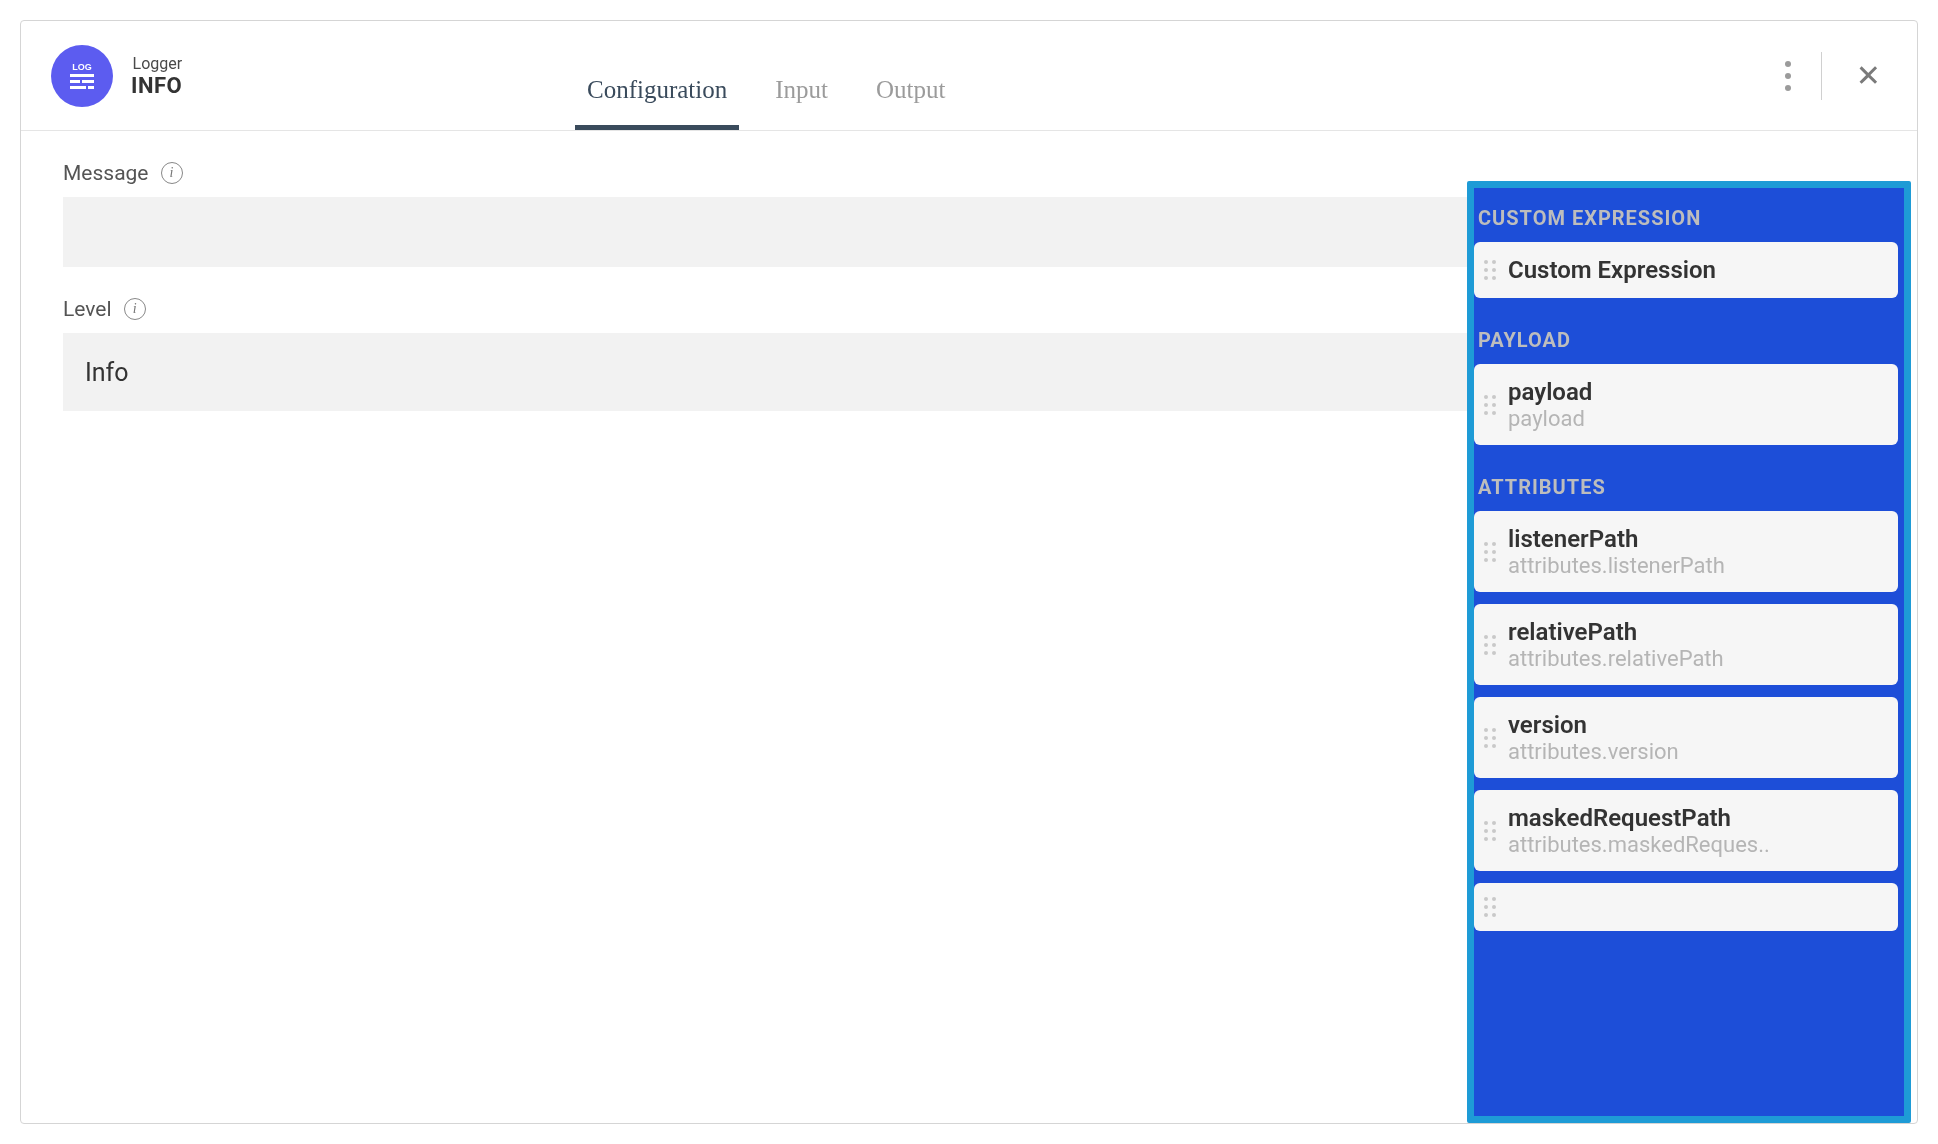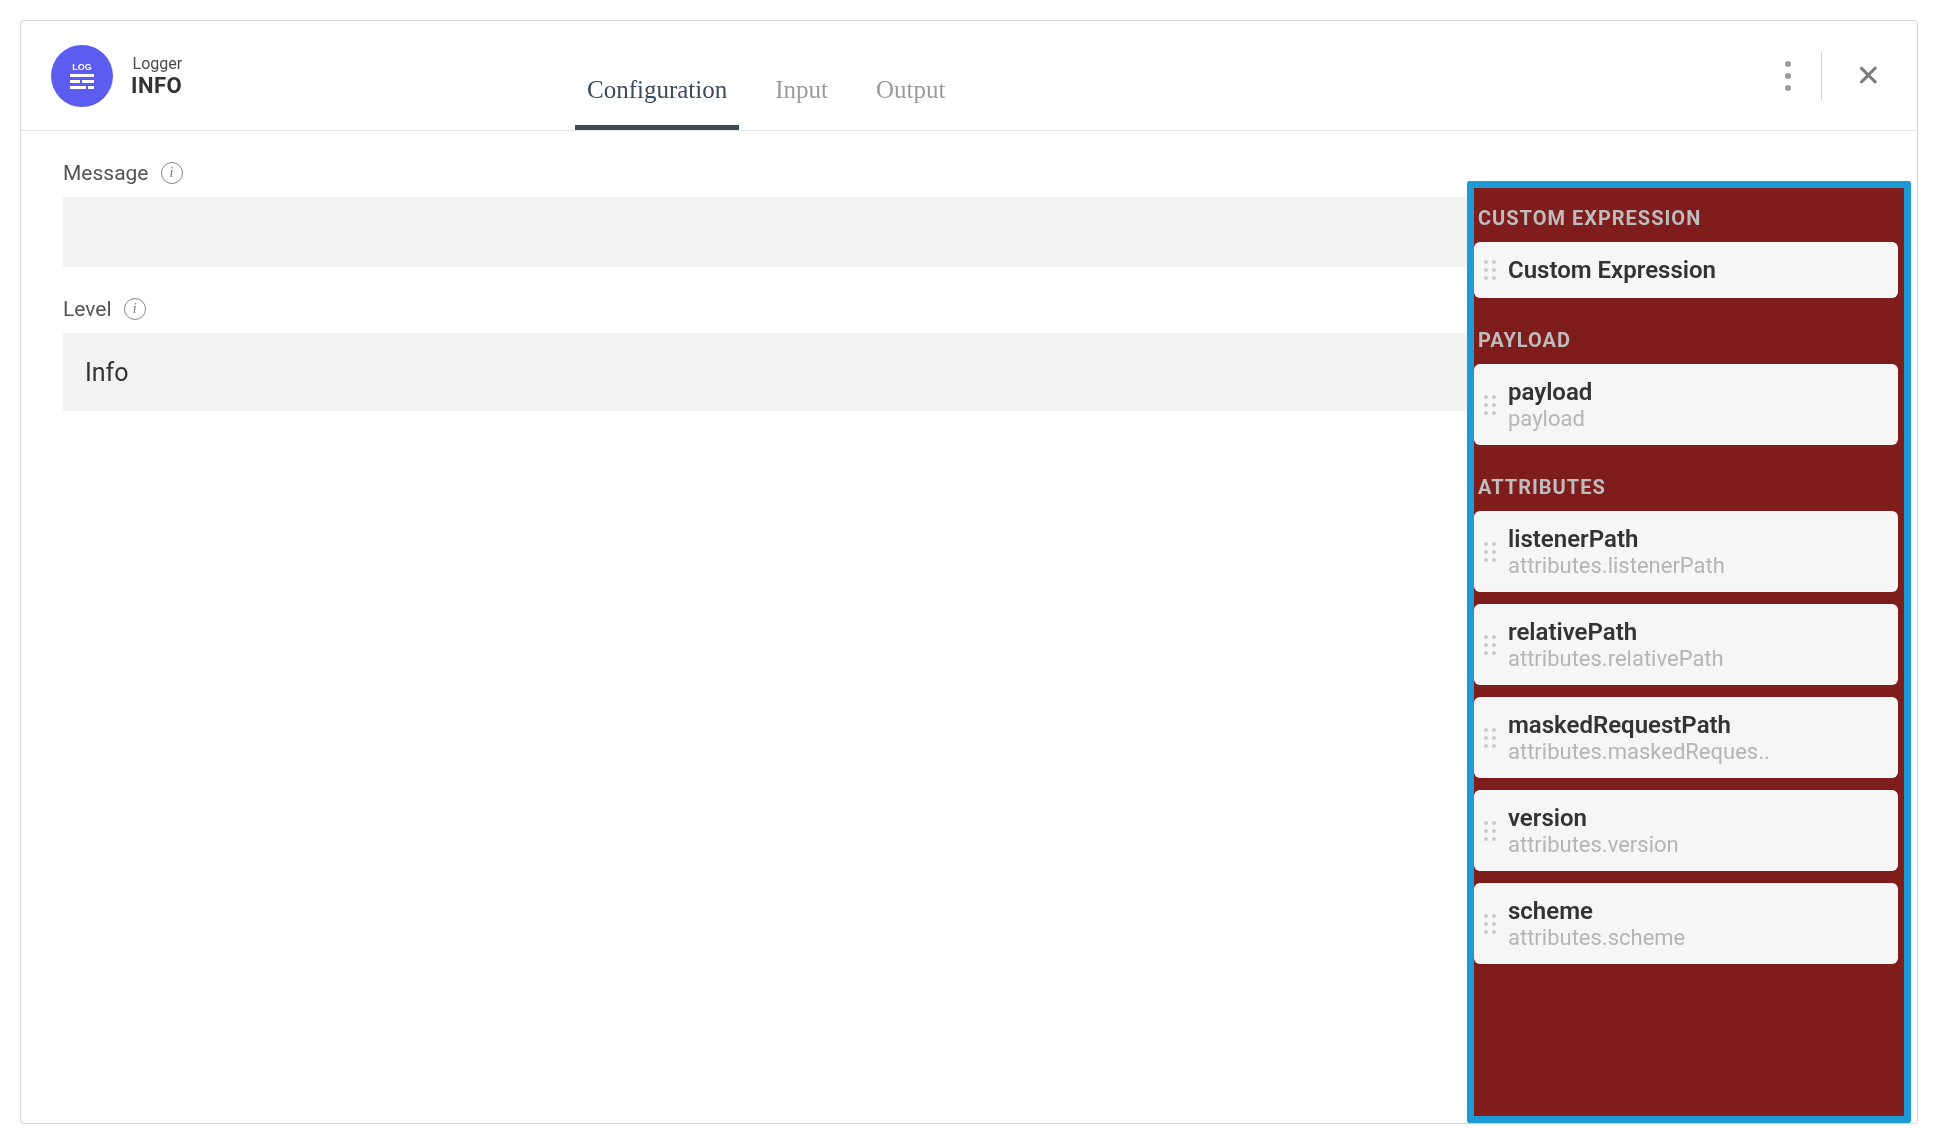--- a/index.html
+++ b/index.html
@@ -157,21 +157,21 @@
     position: absolute;
     top: 50px; left: 0; right: 6px; bottom: 0;
     border: 7px solid #1e9bd6;
     pointer-events: none;
     border-radius: 2px;
     z-index: 5;
   }
   .palette {
     position: absolute;
     top: 57px; left: 7px; right: 13px; bottom: 0;
-    background: #7f1d1d;
+    background: #1d4ed8;
     overflow-y: auto;
     padding-right: 6px;
   }
   .palette::-webkit-scrollbar { width: 18px; }
   .palette::-webkit-scrollbar-track { background: #f6f6f6; border-radius: 10px; }
   .palette::-webkit-scrollbar-thumb { background: #c7c7c7; border-radius: 10px; border: 3px solid #f6f6f6; }
   .group-header {
     font-size: 20px;
     font-weight: 700;
     letter-spacing: 1px;
@@ -331,50 +331,46 @@
         <div class="pill">
           <div class="drag-dots">
               <span></span>
               <span></span>
               <span></span>
               <span></span>
               <span></span>
               <span></span>
             </div>
           <div class="pill-text">
+            <span class="pill-title">version</span>
+            <span class="pill-sub">attributes.version</span>
+          </div>
+        </div>
+        <div class="pill">
+          <div class="drag-dots">
+              <span></span>
+              <span></span>
+              <span></span>
+              <span></span>
+              <span></span>
+              <span></span>
+            </div>
+          <div class="pill-text">
             <span class="pill-title">maskedRequestPath</span>
             <span class="pill-sub">attributes.maskedReques..</span>
           </div>
         </div>
         <div class="pill">
           <div class="drag-dots">
               <span></span>
               <span></span>
               <span></span>
               <span></span>
               <span></span>
               <span></span>
             </div>
-          <div class="pill-text">
-            <span class="pill-title">version</span>
-            <span class="pill-sub">attributes.version</span>
-          </div>
-        </div>
-        <div class="pill">
-          <div class="drag-dots">
-              <span></span>
-              <span></span>
-              <span></span>
-              <span></span>
-              <span></span>
-              <span></span>
-            </div>
-          <div class="pill-text">
-            <span class="pill-title">scheme</span>
-            <span class="pill-sub">attributes.scheme</span>
-          </div>
         </div>
 
       </div>
     </div>
 
   </div>
 </div>
 
 </body></html>

